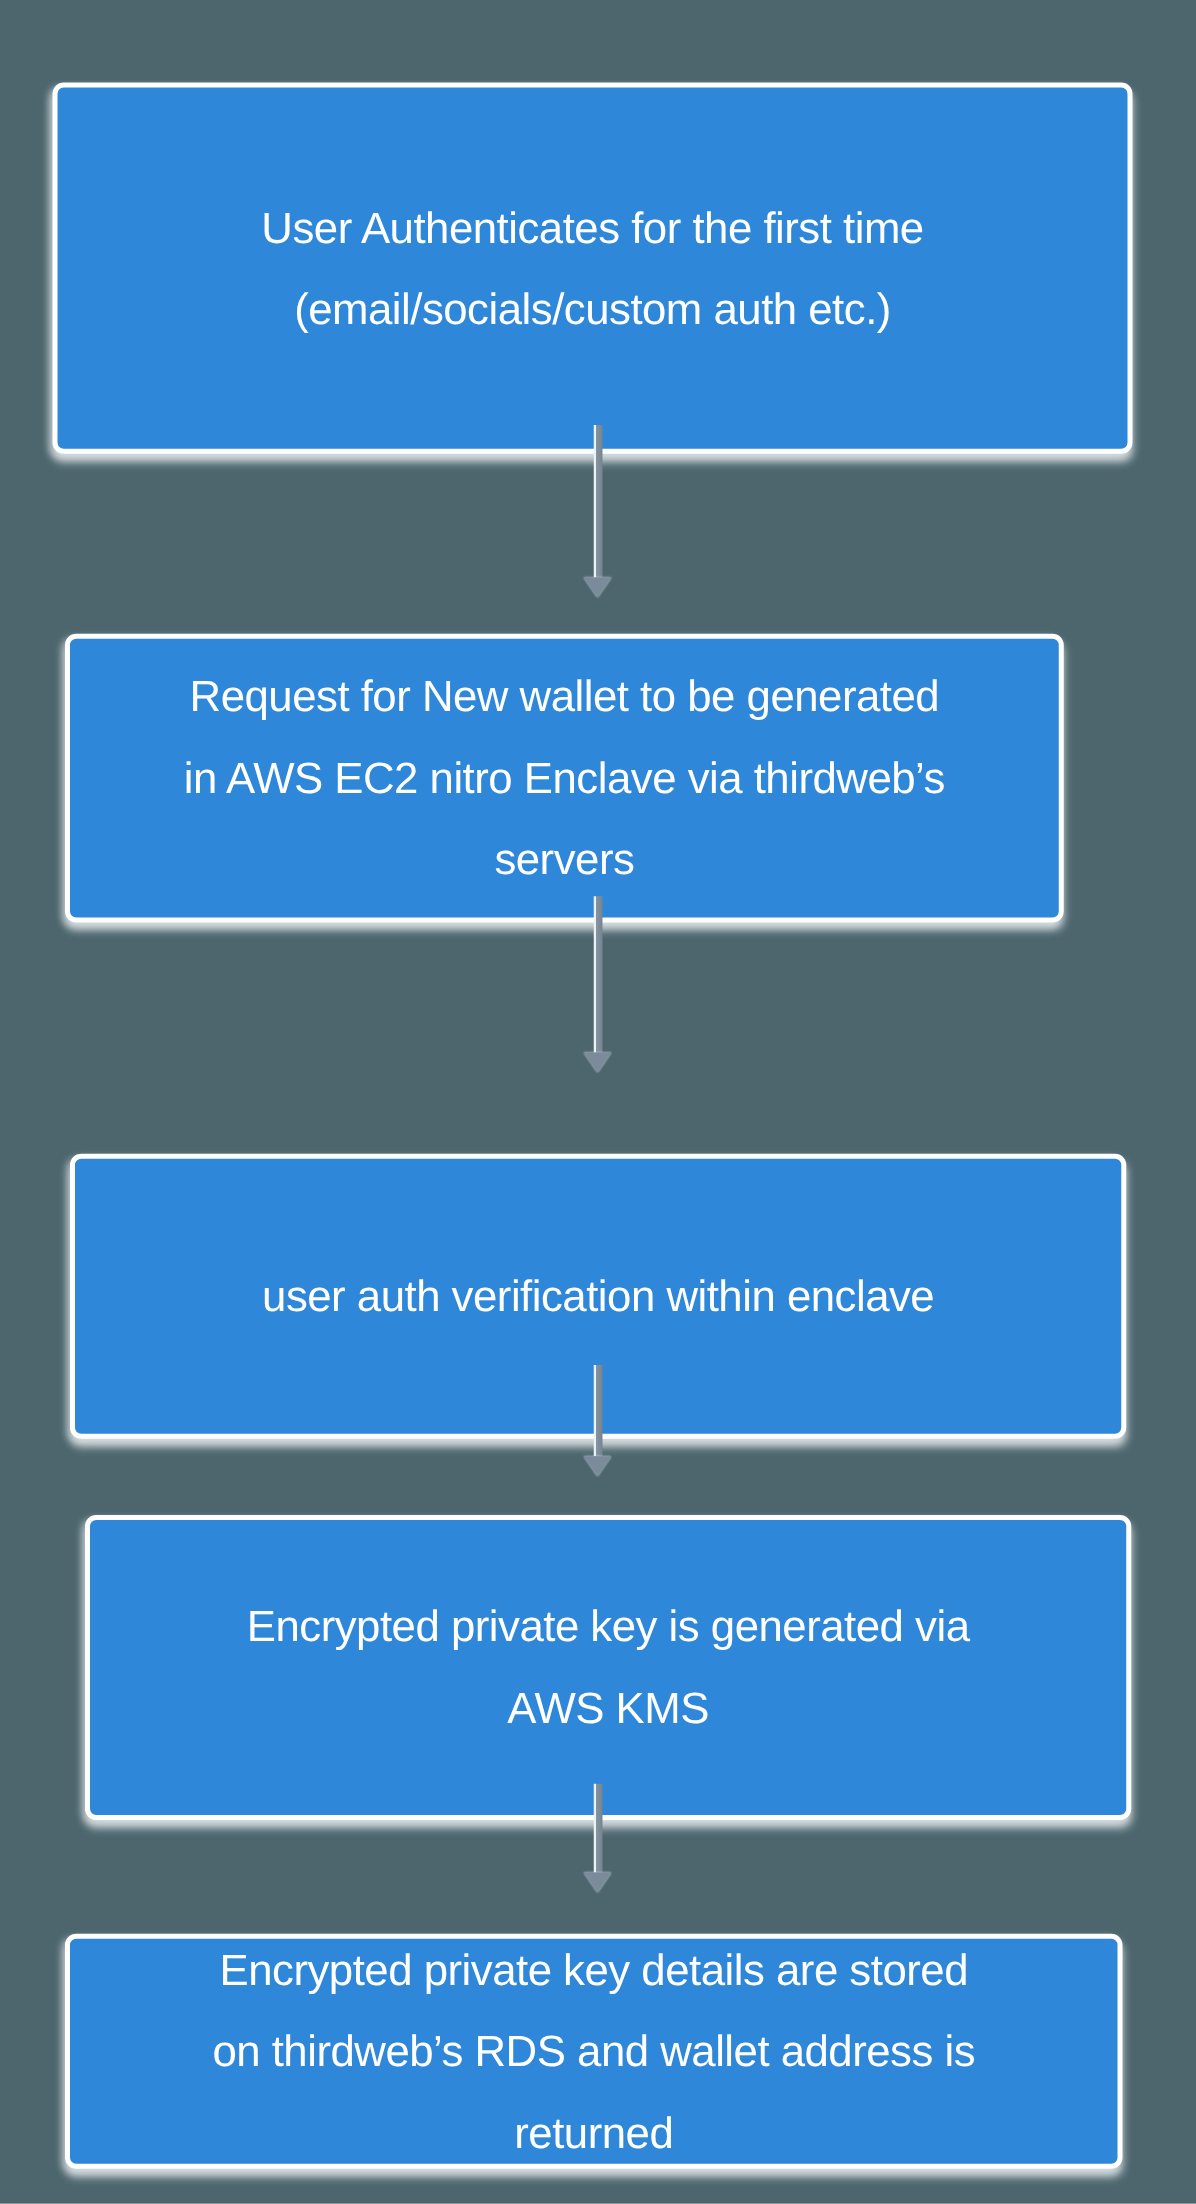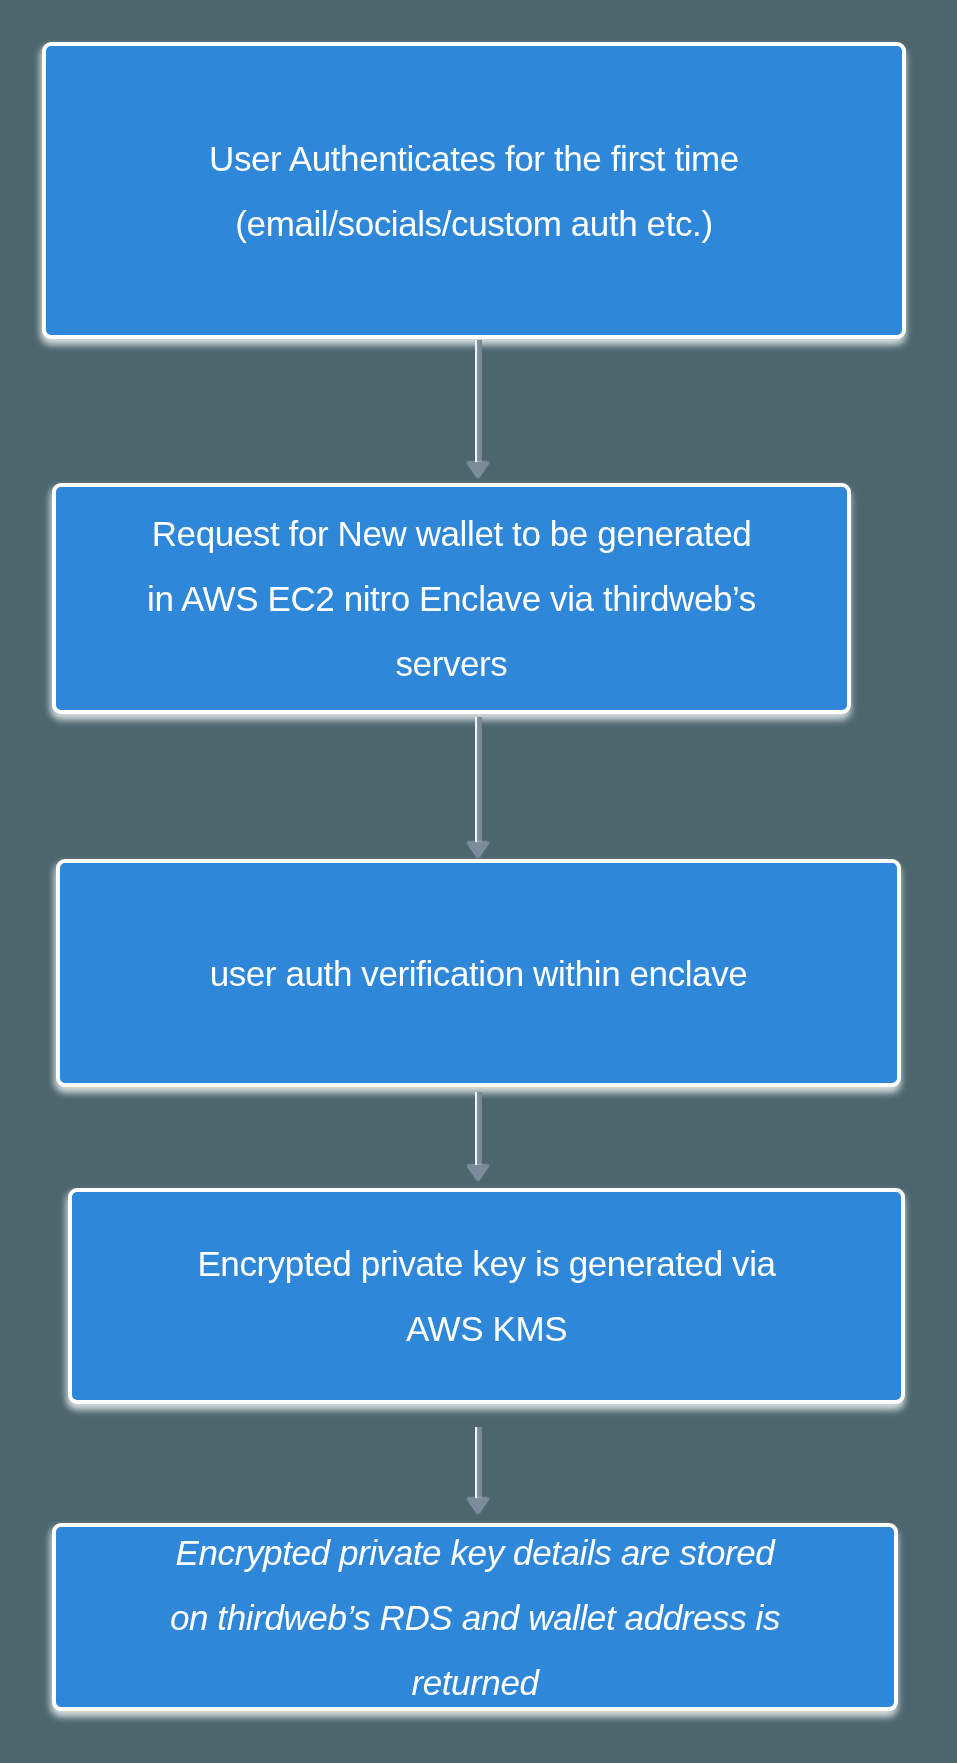--- a/index.html
+++ b/index.html
@@ -23,33 +23,34 @@
     position: absolute;
     box-sizing: border-box;
     background: var(--box-fill);
     border: 4px solid var(--box-border);
     border-radius: 9px;
     box-shadow: 0 6px 7px rgba(236, 241, 243, 0.75), -3px 3px 6px rgba(236, 241, 243, 0.4);
     display: flex;
     align-items: center;
     justify-content: center;
     text-align: center;
+    margin-top: 24px;
   }
   .flow-box .box-label {
     color: var(--text);
     font-size: 35px;
     line-height: 65px;
     letter-spacing: -0.4px;
     white-space: pre-line;
   }
   #box1 { left: 42px;  top: 42px;   width: 864px; height: 297px; }
   #box2 { left: 52px;  top: 483px;  width: 799px; height: 231px; }
-  #box3 { left: 56px;  top: 859px;  width: 845px; height: 228px; }
-  #box4 { left: 68px;  top: 1188px; width: 837px; height: 216px; }
-  #box5 { left: 52px;  top: 1523px; width: 846px; height: 188px; font-style: italic; }
+  #box3 { left: 56px;  top: 899px;  width: 845px; height: 228px; }
+  #box4 { left: 68px;  top: 1188px; width: 837px; height: 244px; }
+  #box5 { left: 52px;  top: 1523px; width: 846px; height: 188px; }
 
   .flow-arrow {
     position: absolute;
     left: 467px;
     width: 22px;
     display: flex;
     flex-direction: column;
     align-items: center;
   }
   .arrow-line {

